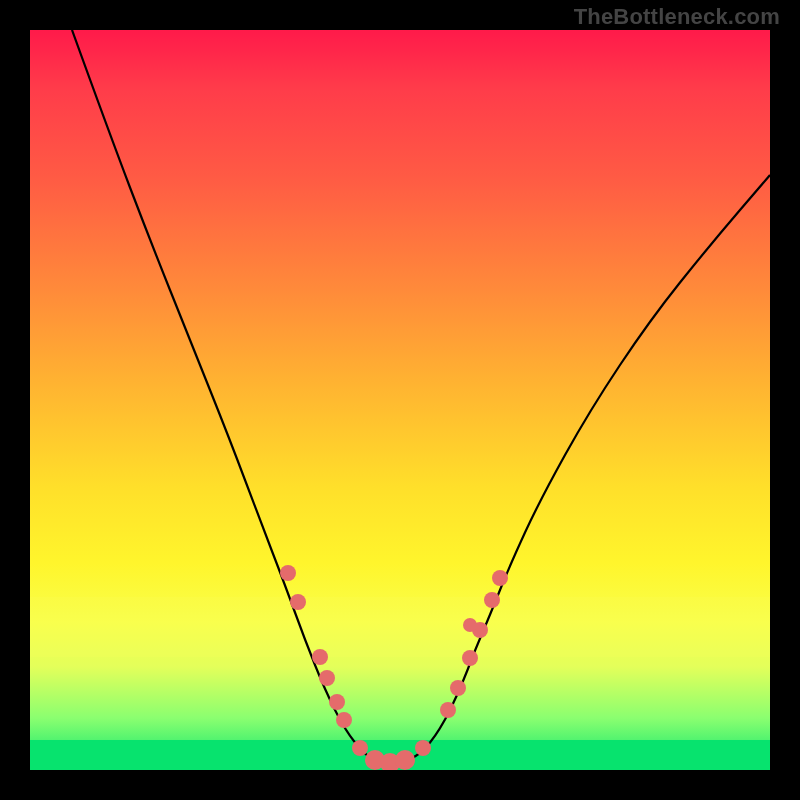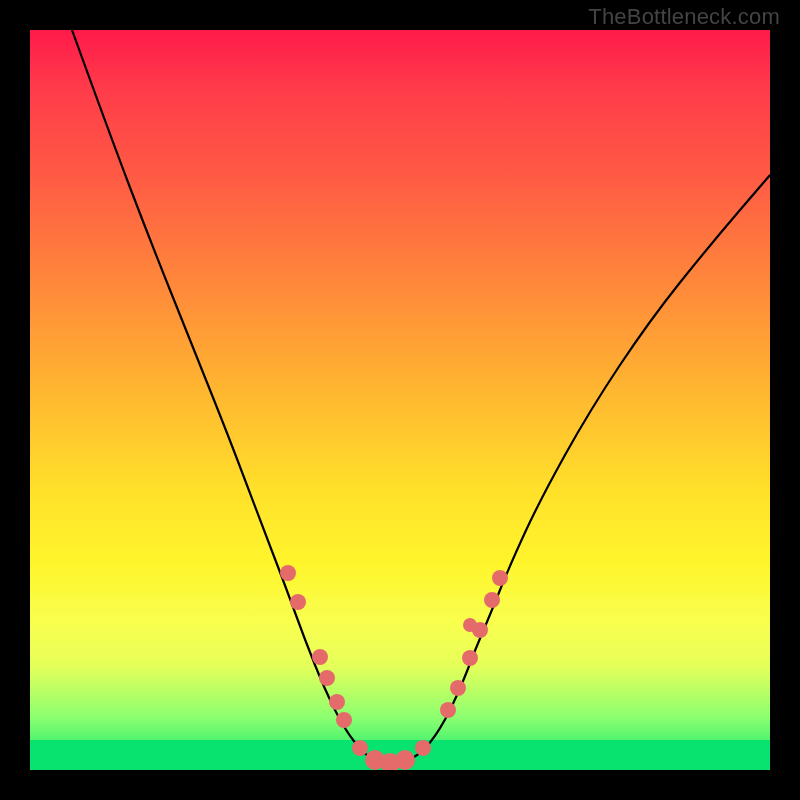--- a/index.html
+++ b/index.html
@@ -55,21 +55,21 @@
     width: 740px;
     height: 30px;
     background: #07e36e;
   }
   .watermark {
     position: absolute;
     top: 4px;
     right: 20px;
     color: #4a4a4a;
     font-size: 22px;
-    font-weight: 400;
+    font-weight: 700;
     letter-spacing: 0.2px;
     opacity: 0.92;
   }
   svg.curve {
     position: absolute;
     left: 30px;
     top: 30px;
     width: 740px;
     height: 740px;
     pointer-events: none;

